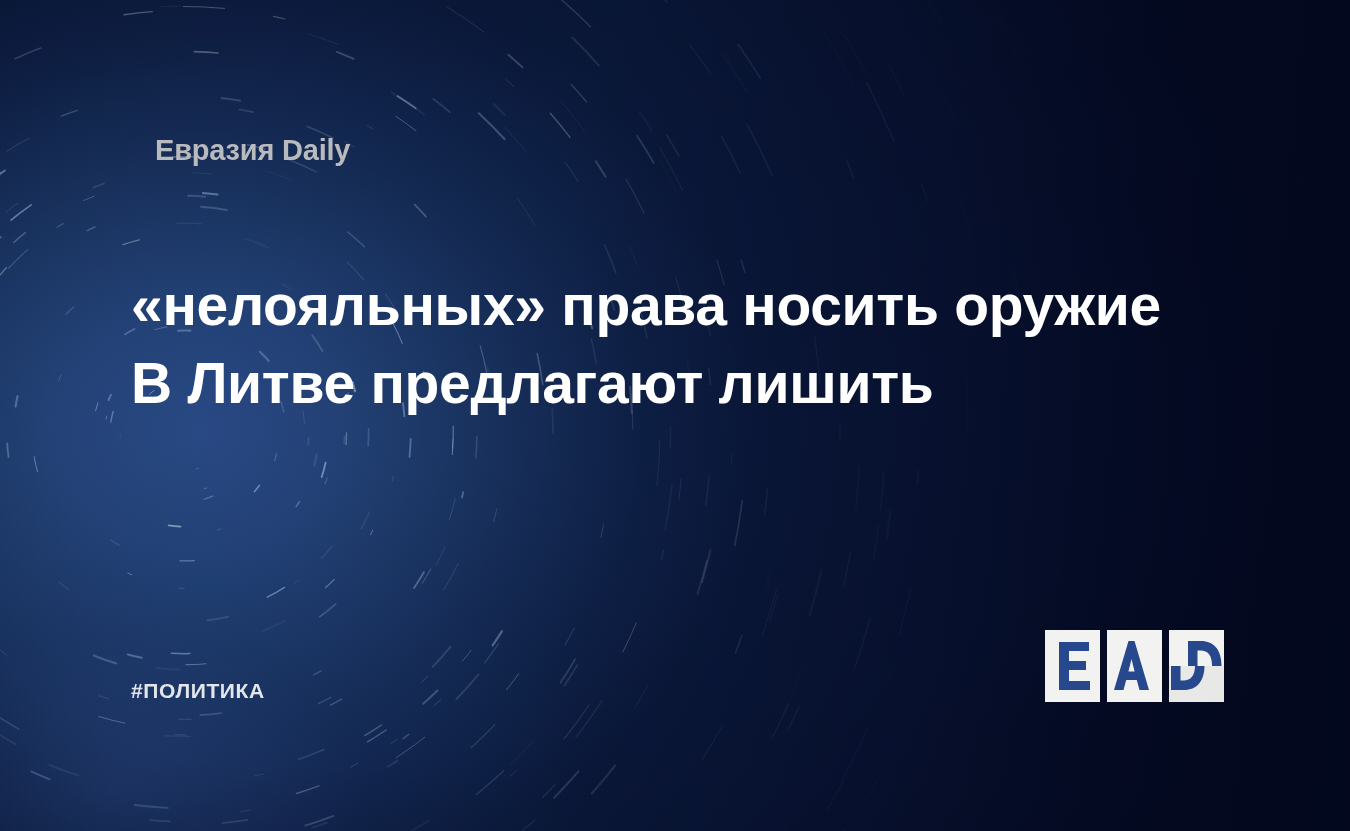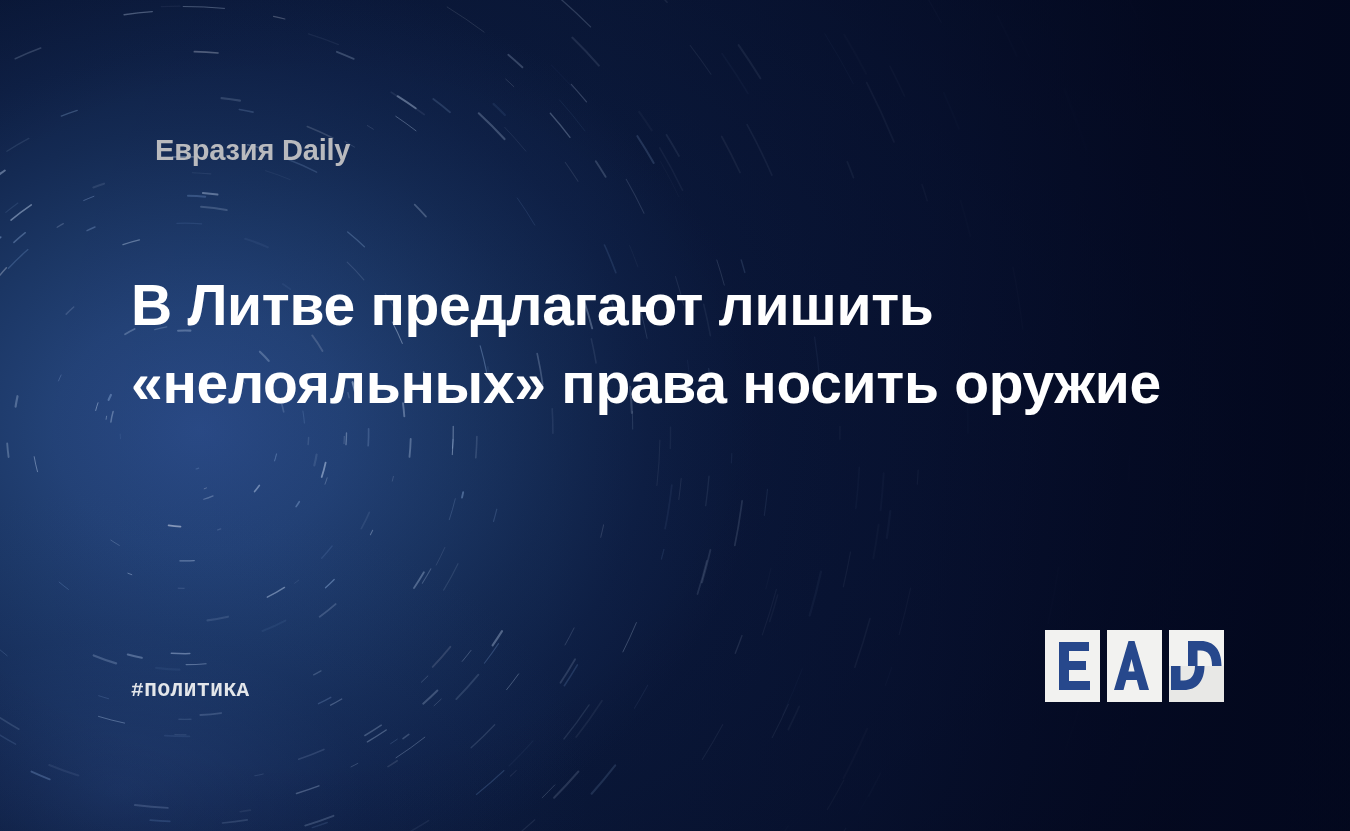--- a/index.html
+++ b/index.html
@@ -82,21 +82,20 @@
 
   .category {
     position: absolute;
     left: 131px;
     top: 679px;
     font-size: 21px;
     font-weight: bold;
     letter-spacing: 0.6px;
     color: #e3e6ea;
     white-space: nowrap;
-    font-family: Liberation Mono, monospace;
   }
 
   
   .logo {
     position: absolute;
     left: 1045px;
     top: 630px;
     width: 180px;
     height: 72px;
   }
@@ -434,22 +433,22 @@
   </div>
   <div class="bg-dark-right"></div>
   <div class="bg-glow-bottom"></div>
   <div class="bg-vignette"></div>
 
   <div class="content">
 
     <div class="brand">Евразия Daily</div>
 
     <div class="headline">
+      <span class="headline-line">«нелояльных» права носить оружие</span>
       <span class="headline-line">В Литве предлагают лишить</span>
-      <span class="headline-line">«нелояльных» права носить оружие</span>
     </div>
 
     <div class="category">#ПОЛИТИКА</div>
 
     <div class="logo">
       <svg viewBox="0 0 180 72" width="180" height="72" xmlns="http://www.w3.org/2000/svg">
         <defs>
           <clipPath id="tileE">
               <rect x="0" y="0" width="55" height="72"></rect>
             </clipPath>

